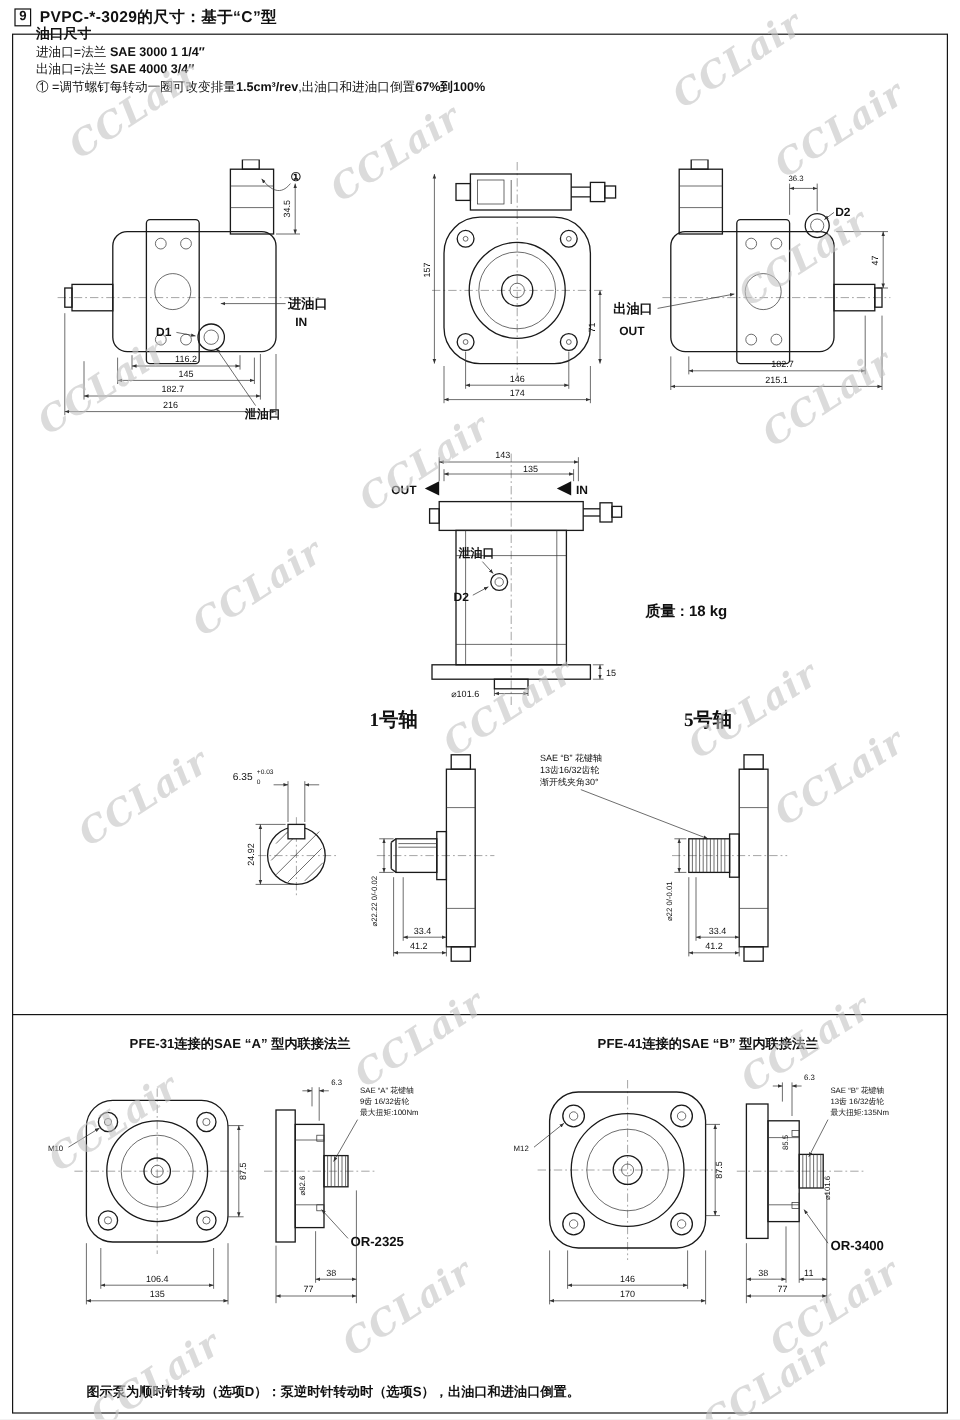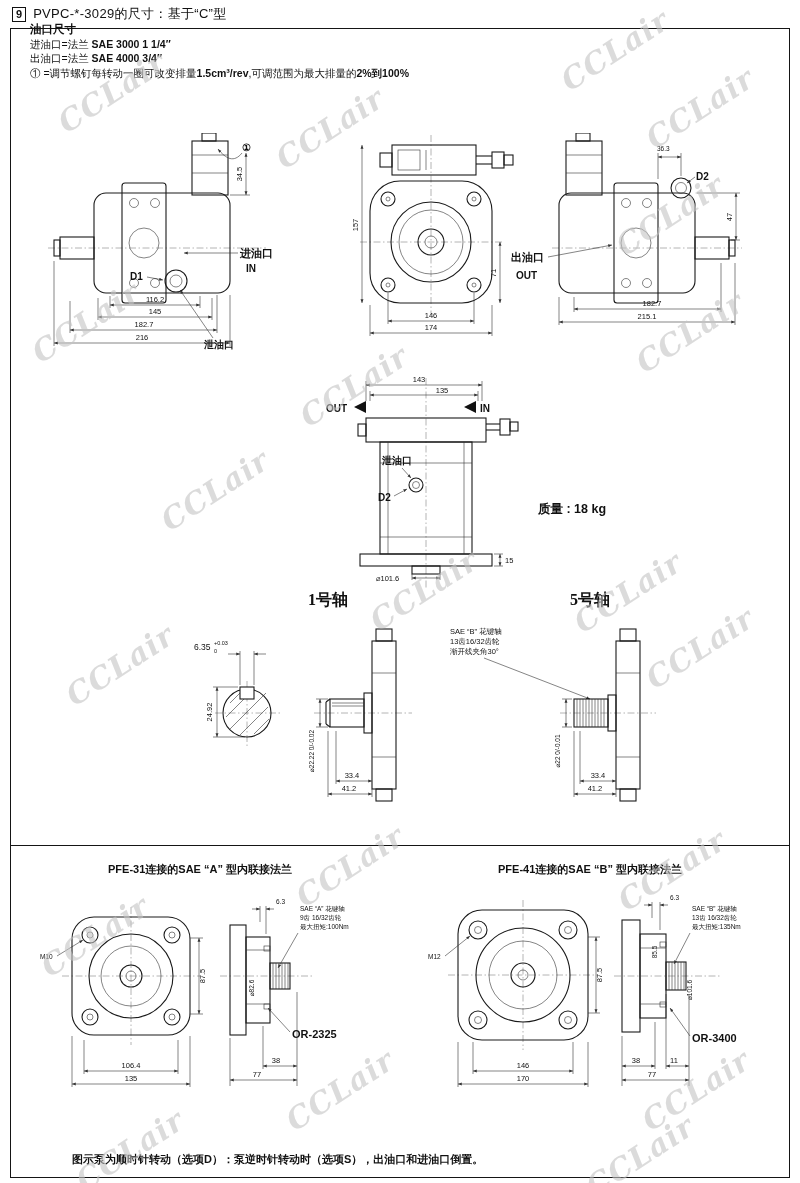--- a/index.html
+++ b/index.html
@@ -4,21 +4,21 @@
 <style>
   html,body{margin:0;padding:0;background:#e8e8e8;}
   .page{position:relative;width:800px;height:1183px;background:#fff;overflow:hidden;
         font-family:"Liberation Sans",sans-serif;color:#111;margin:0 auto;}
   .frame{position:absolute;left:10px;top:28px;width:780px;height:1150px;
          border:1.5px solid #151515;box-sizing:border-box;z-index:1;}
   .divider{position:absolute;left:10px;top:845px;width:780px;border-top:1.5px solid #151515;z-index:1;}
   .header{position:absolute;left:12px;top:5px;display:flex;align-items:center;gap:7px;z-index:3;}
   .header .num{border:1.3px solid #111;font-weight:bold;font-size:11px;line-height:13px;
                padding:0 3px;display:inline-block;}
-  .header .title{font-weight:normal;font-size:13px;letter-spacing:.3px;}
+  .header .title{font-weight:bold;font-size:13px;letter-spacing:.3px;}
   .notes{position:absolute;left:30px;top:22px;z-index:3;font-size:10.5px;line-height:14.5px;}
   .notes .nh{font-weight:bold;font-size:11.5px;}
   .notes b{font-weight:bold;}
   .footer-note{position:absolute;left:72px;top:1152px;width:700px;z-index:3;
                font-size:11px;font-weight:bold;}
   svg{position:absolute;z-index:2;font-family:"Liberation Sans",sans-serif;}
   #drawing-top{left:14px;top:133px;}
   #drawing-bottom{left:14px;top:858px;}
   .ln{stroke:#1a1a1a;stroke-width:1.1;fill:none;}
   .lnf{stroke:#1a1a1a;stroke-width:1.1;fill:#fff;}
@@ -44,21 +44,21 @@
     <span class="title">PVPC-*-3029的尺寸：基于“C”型</span>
   </div>
 
   <div class="frame"></div>
   <div class="divider"></div>
 
   <div class="notes">
     <div class="nh">油口尺寸</div>
     <div><span>进油口=法兰 </span><b>SAE 3000 1 1/4″</b></div>
     <div><span>出油口=法兰 </span><b>SAE 4000 3/4″</b></div>
-    <div><span>① =调节螺钉每转动一圈可改变排量</span><b>1.5cm³/rev</b><span>,可调范围为最大排量的</span><b>2%到100%</b></div>
+    <div><span>① =调节螺钉每转动一圈可改变排量</span><b>1.5cm³/rev</b><span>,出油口和进油口倒置</span><b>67%到100%</b></div>
   </div>
 
   <svg id="drawing-top" width="772" height="712" viewBox="0 0 772 712">
     <defs>
       <marker id="a1" viewBox="0 0 10 10" refX="9" refY="5" markerWidth="7" markerHeight="7" orient="auto-start-reverse">
         <path d="M0,1.5 L9,5 L0,8.5 z" fill="#333"></path>
       </marker>
     </defs>
 
     <g>

